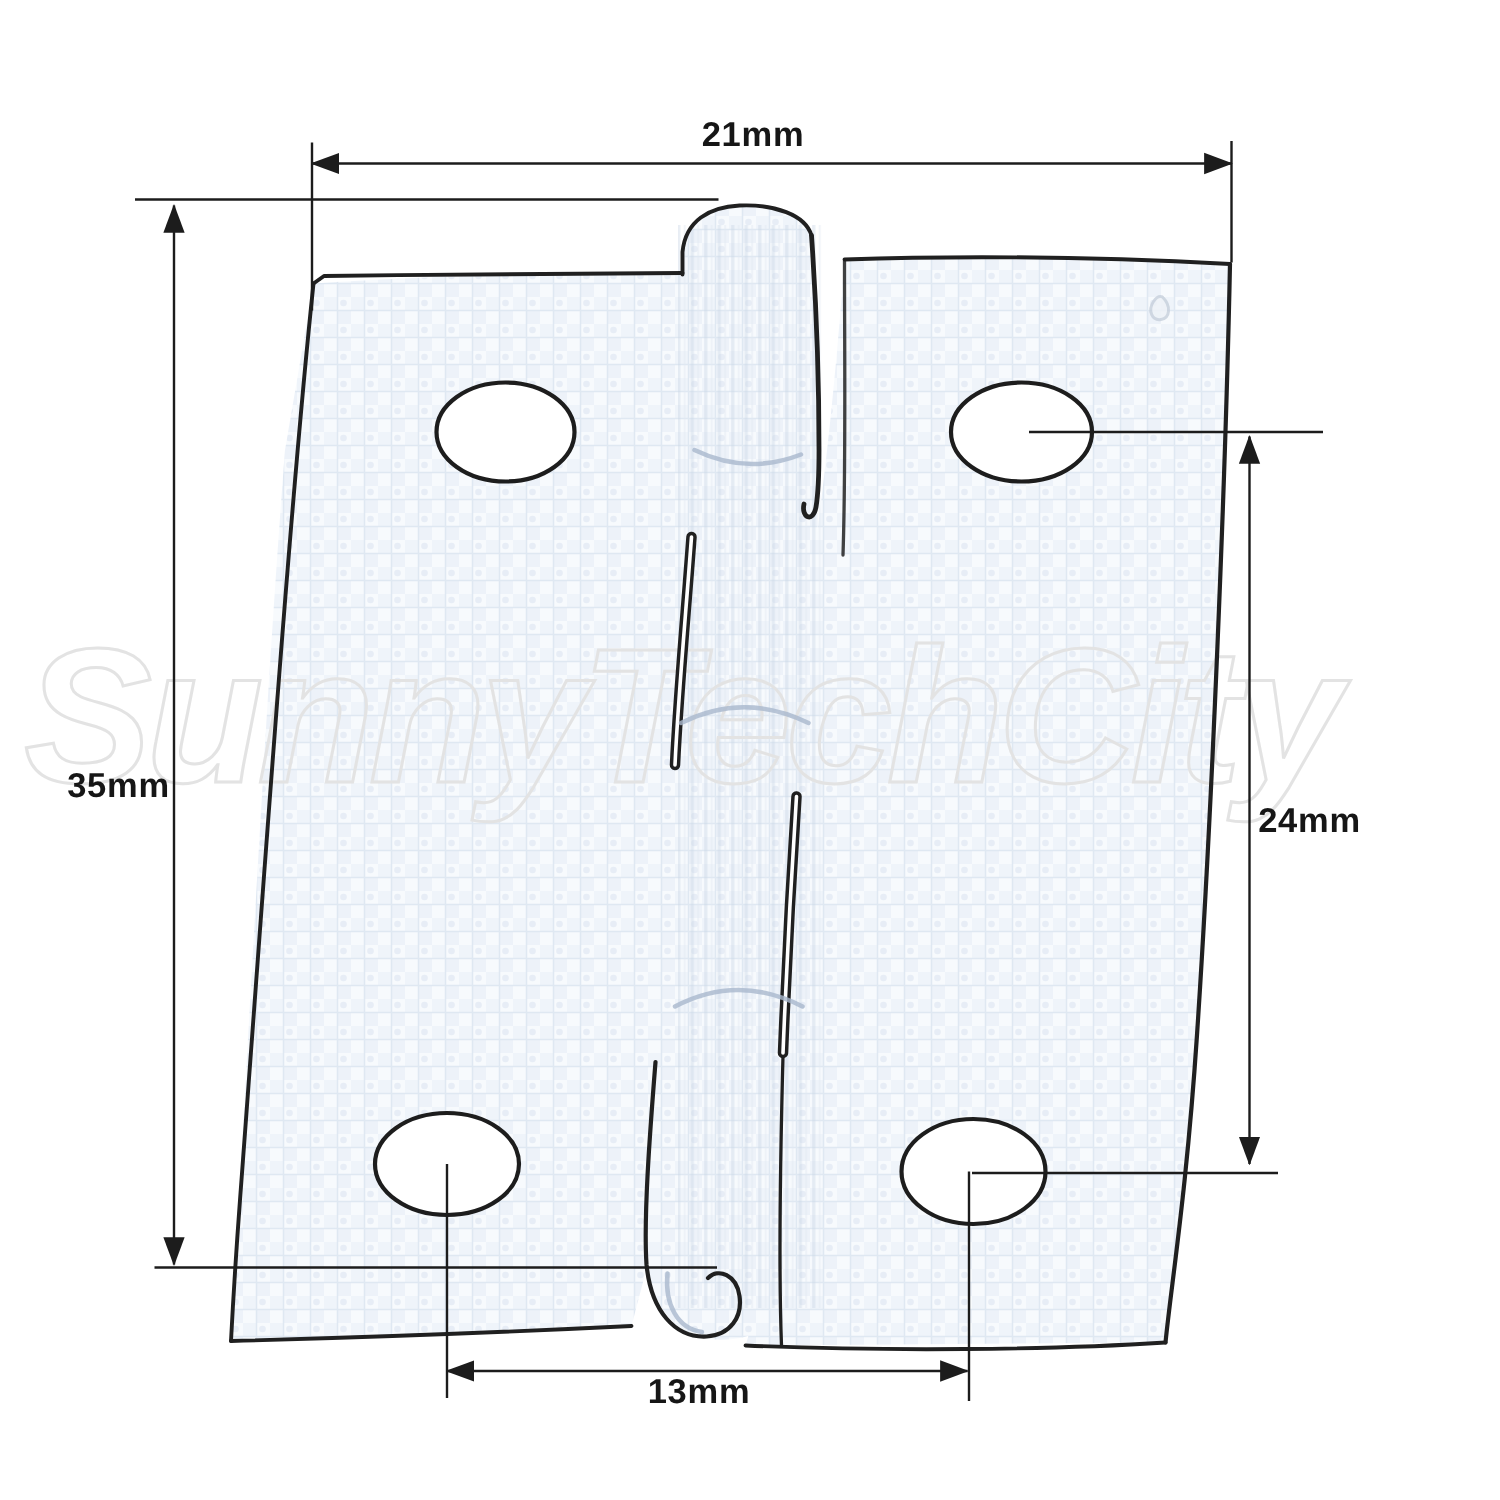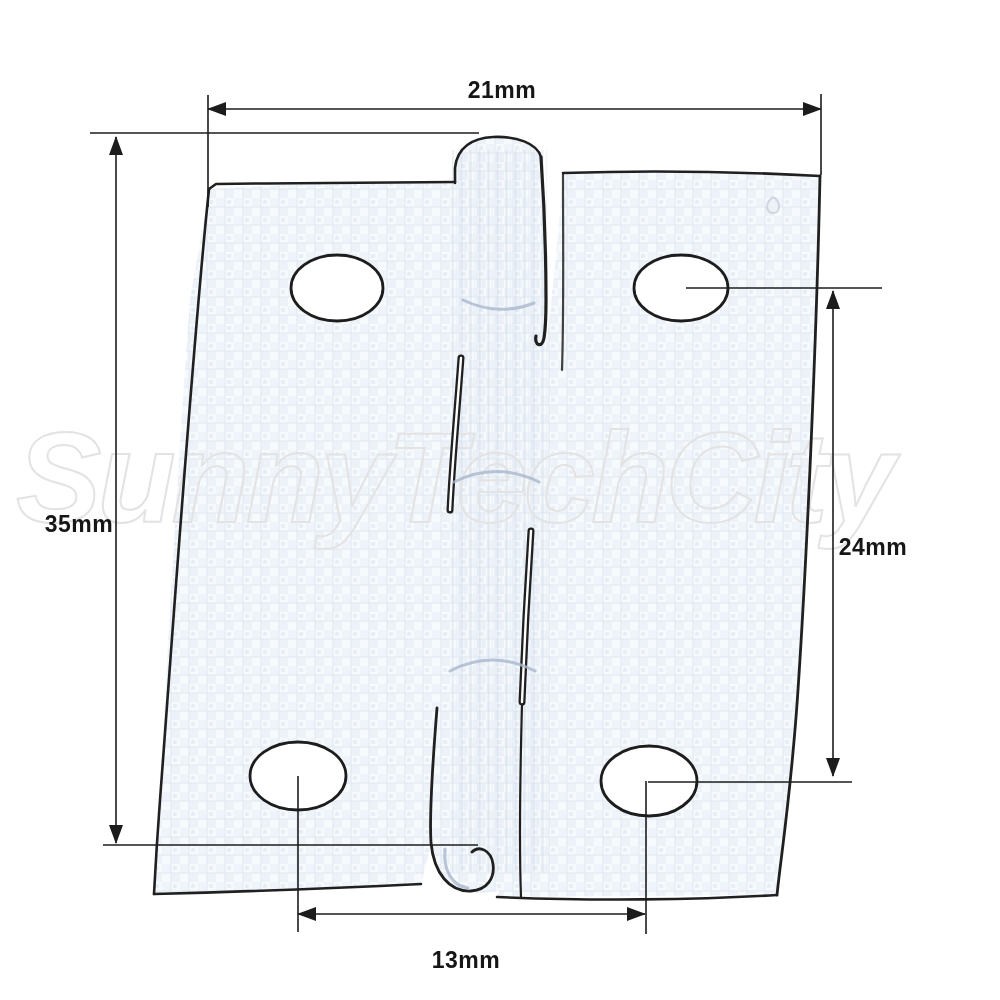--- a/index.html
+++ b/index.html
@@ -111,15 +111,15 @@
       <path d="M208,109 H821" marker-start="url(#arr)" marker-end="url(#arr)"></path>
       <path d="M116,137 V843" marker-start="url(#arr)" marker-end="url(#arr)"></path>
       <path d="M833,291 V776" marker-start="url(#arr)" marker-end="url(#arr)"></path>
       <path d="M298,914 H645" marker-start="url(#arr)" marker-end="url(#arr)"></path>
     </g>
   </svg>
 
   <div class="dim-label" style="left:502px;top:90px;">21mm</div>
   <div class="dim-label" style="left:79px;top:524px;">35mm</div>
   <div class="dim-label" style="left:873px;top:547px;">24mm</div>
-  <div class="dim-label" style="left:466px;top:960px;">13mm</div>
+  <div class="dim-label" style="left:466px;top:928px;">13mm</div>
 
 </div>
 
 </body></html>

